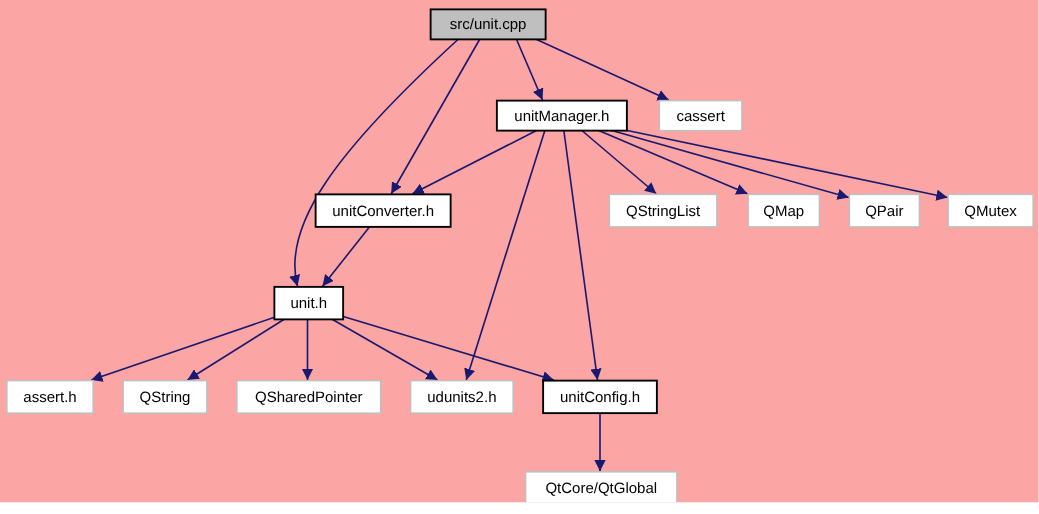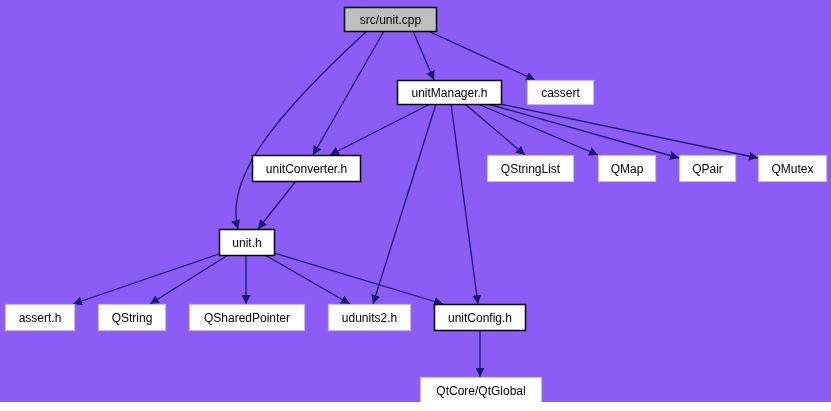--- a/index.html
+++ b/index.html
@@ -1,16 +1,16 @@
 <!DOCTYPE html>
 <html><head>
 <meta charset="utf-8">
 <style>
   html, body { margin:0; padding:0; background:#ffffff; }
-  #canvas { position:relative; width:831px; height:402px; overflow:hidden; background:#8b5cf6; }
+  #canvas { position:relative; width:831px; height:402px; overflow:hidden; background:#fca5a5; }
   svg { position:absolute; left:0; top:0; }
   .node-text { font-family:"Liberation Sans", sans-serif; font-size:12px; fill:#000; }
 </style>
 </head>
 <body>
 
 <div id="canvas">
   <svg id="graph" width="831" height="411" xmlns="http://www.w3.org/2000/svg">
     <defs>
       <marker id="arrow" viewBox="0 0 10 10" refX="10" refY="5" markerWidth="9" markerHeight="9" orient="auto-start-reverse" markerUnits="userSpaceOnUse">

